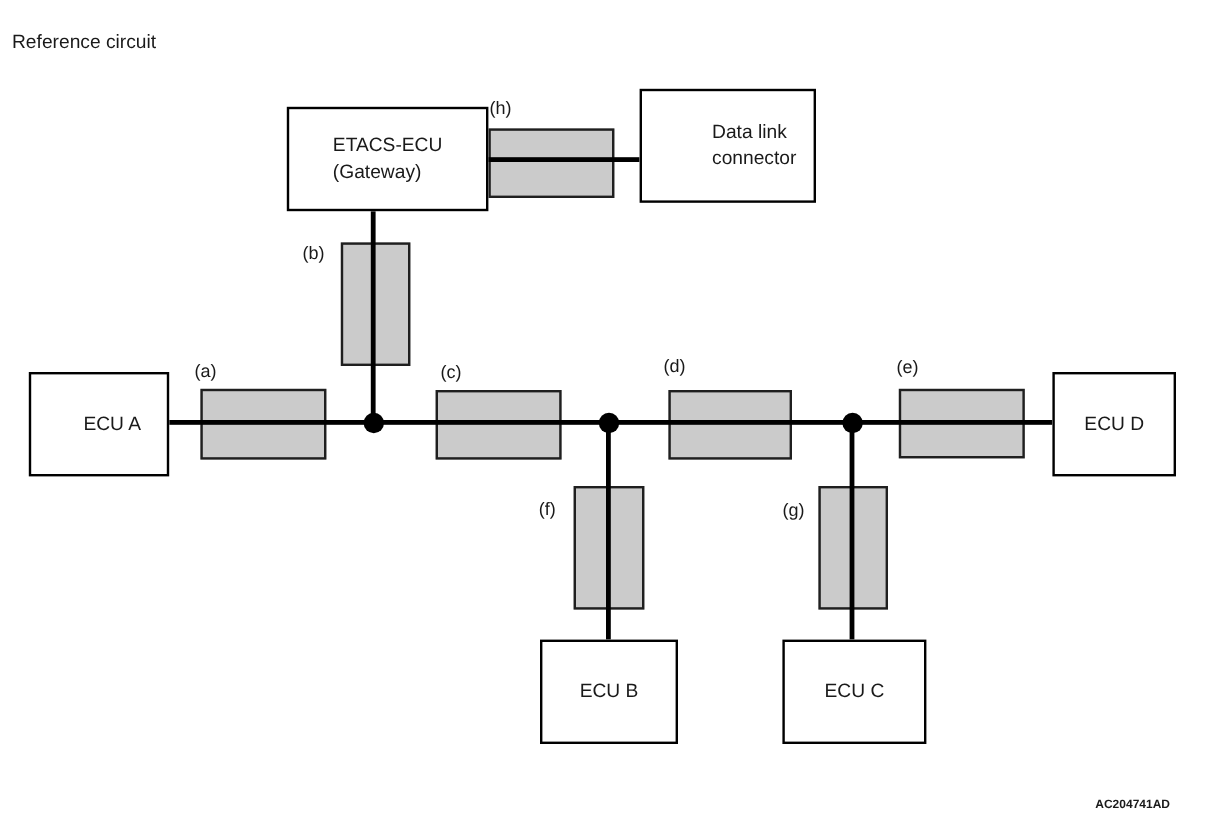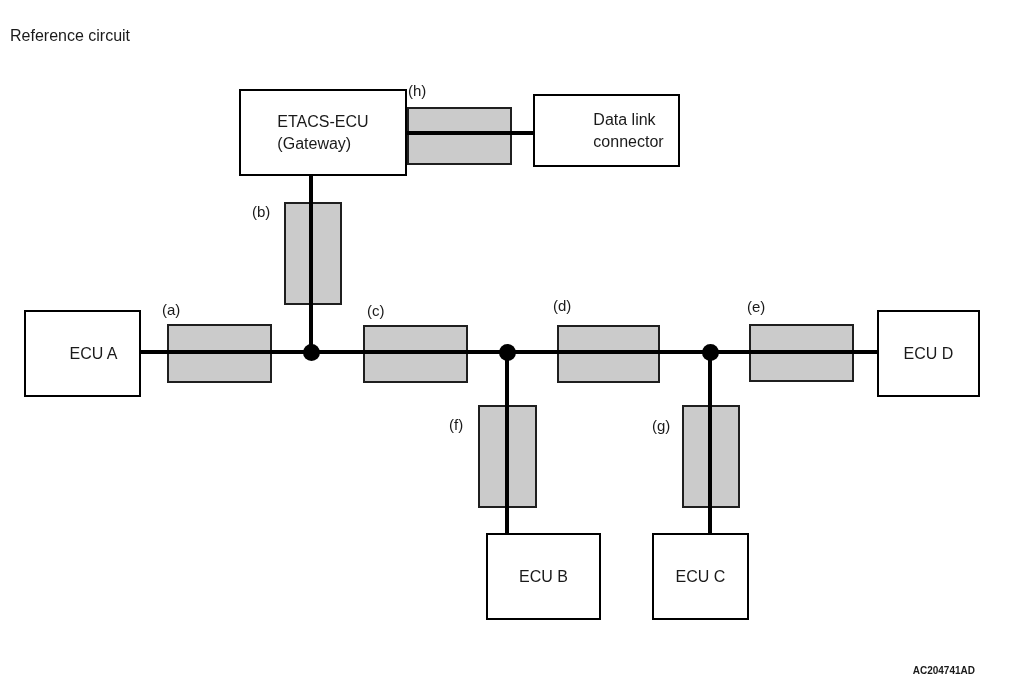--- a/index.html
+++ b/index.html
@@ -109,38 +109,38 @@
   <div class="dot" style="left:499px; top:344px;"></div>
   <div class="dot" style="left:702px; top:344px;"></div>
 
   <div class="node" style="left:224px; top:89px; width:168px; height:87px;margin-left:15px;">
     <div class="inner">
       <span>ETACS-ECU</span>
       <span>(Gateway)</span>
     </div>
   </div>
 
-  <div class="node" style="left:533px; top:94px; width:147px; height:73px;padding-left:44px;">
+  <div class="node" style="left:533px; top:74px; width:147px; height:95px;padding-left:44px;">
     <div class="inner">
       <span>Data link</span>
       <span>connector</span>
     </div>
   </div>
 
   <div class="node" style="left:24px; top:310px; width:117px; height:87px;padding-left:22px;">
     <span>ECU A</span>
   </div>
 
   <div class="node" style="left:877px; top:310px; width:103px; height:87px;">
     <span>ECU D</span>
   </div>
 
-  <div class="node" style="left:450px; top:533px; width:115px; height:87px;margin-left:36px;">
+  <div class="node" style="left:450px; top:533px; width:115px; height:87px;">
     <span>ECU B</span>
   </div>
 
-  <div class="node" style="left:652px; top:533px; width:97px; height:87px;">
+  <div class="node" style="left:652px; top:533px; width:120px; height:87px;">
     <span>ECU C</span>
   </div>
 
   <div class="watermark">AC204741AD</div>
 
 </div>
 
 </body></html>

